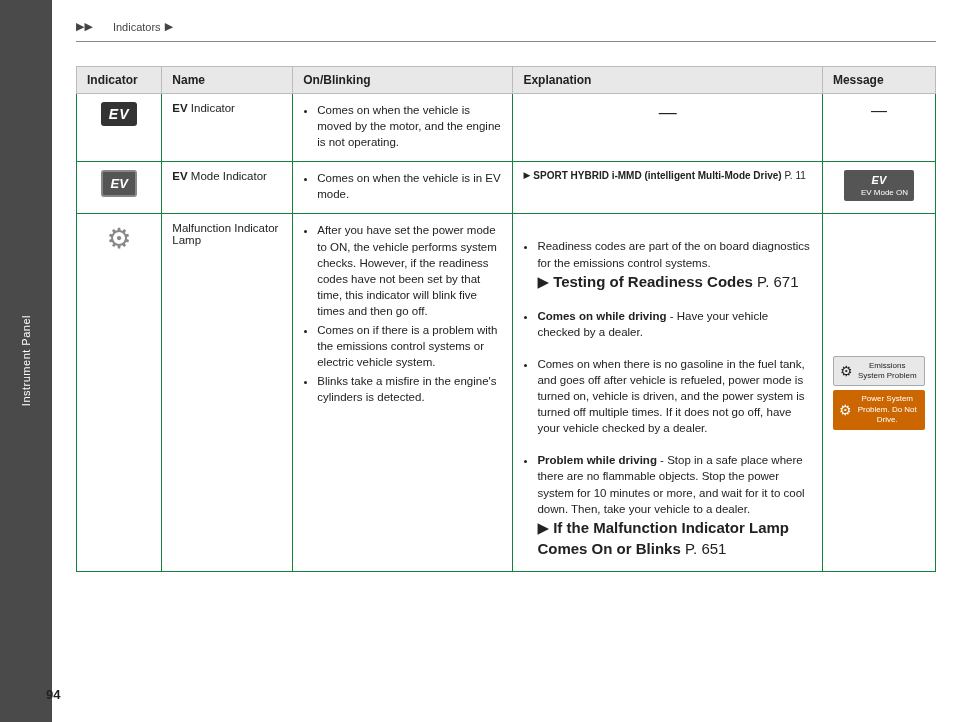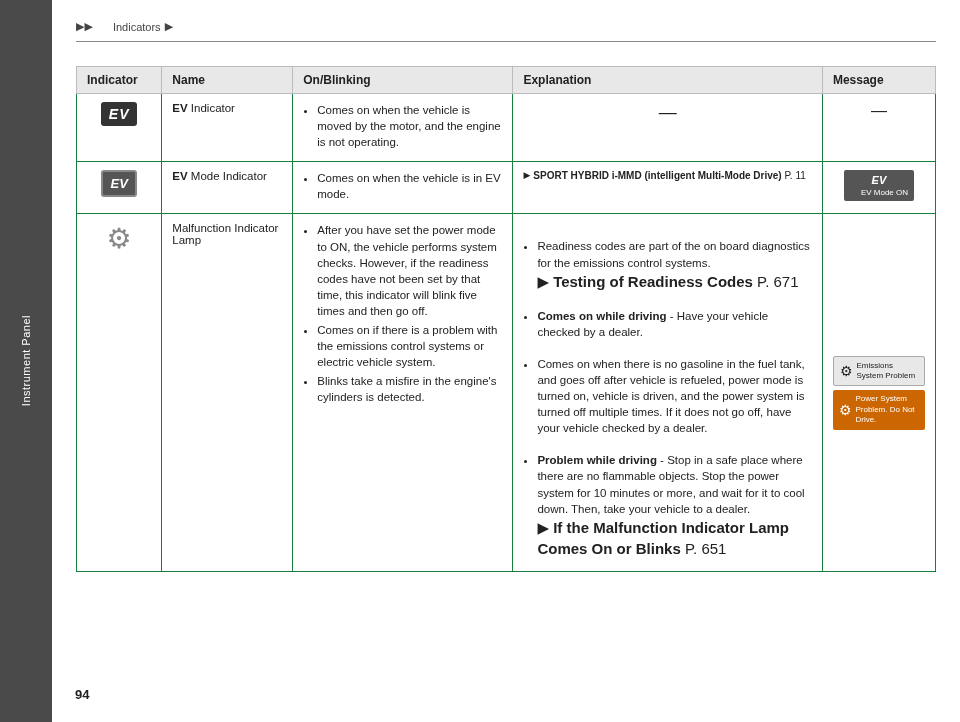--- a/index.html
+++ b/index.html
@@ -213,27 +213,27 @@
       font-size: 8.5px;
       text-align: center;
       display: flex;
       align-items: center;
       gap: 4px;
     }
     .msg-icon {
       font-size: 14px;
       flex-shrink: 0;
     }
-    .msg-text { text-align: left; line-height: 1.3; font-size: 8px; }
+    .msg-text { text-align: center; line-height: 1.3; font-size: 8px; }
 
     
     .page-number {
       position: absolute;
       bottom: 20px;
-      left: 75px;
+      left: 46px;
       font-size: 13px;
       font-weight: bold;
       color: #222;
     }
 
     
     .hybrid-ref {
       font-size: 10px;
       display: flex;
       align-items: flex-start;

